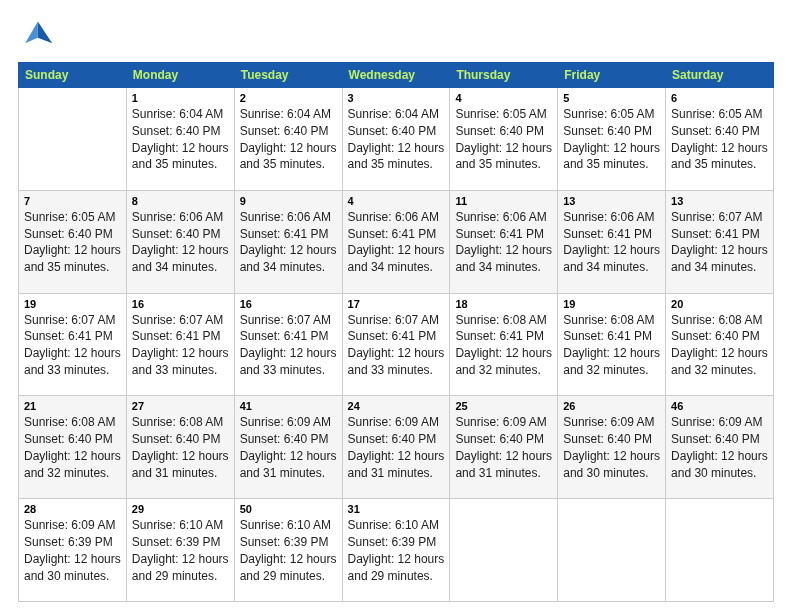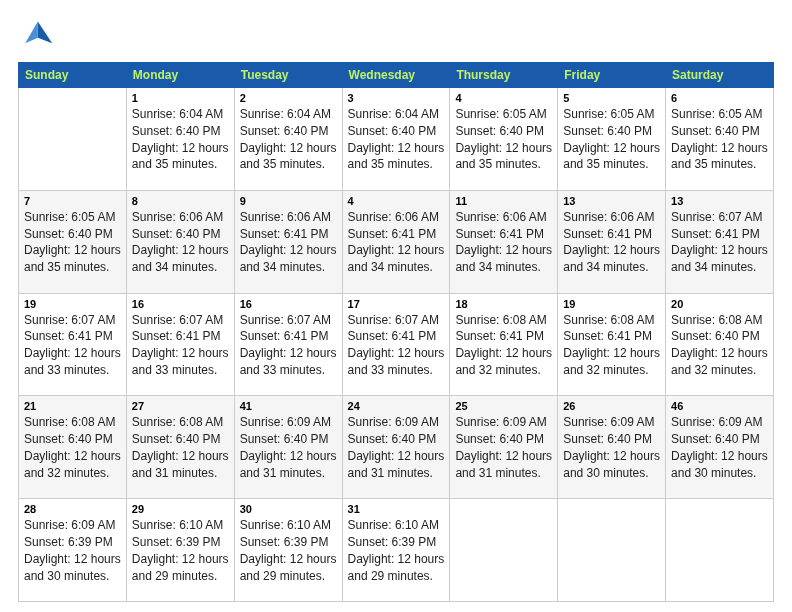--- a/index.html
+++ b/index.html
@@ -337,21 +337,21 @@
 and 30 minutes.</div>
           </td>
           <td>
             <span class="day-num">29</span>
             <div class="day-info" style="white-space: pre-line;">Sunrise: 6:10 AM
 Sunset: 6:39 PM
 Daylight: 12 hours
 and 29 minutes.</div>
           </td>
           <td>
-            <span class="day-num">30</span>
+            <span class="day-num">50</span>
             <div class="day-info" style="white-space: pre-line;">Sunrise: 6:10 AM
 Sunset: 6:39 PM
 Daylight: 12 hours
 and 29 minutes.</div>
           </td>
           <td>
             <span class="day-num">31</span>
             <div class="day-info" style="white-space: pre-line;">Sunrise: 6:10 AM
 Sunset: 6:39 PM
 Daylight: 12 hours

